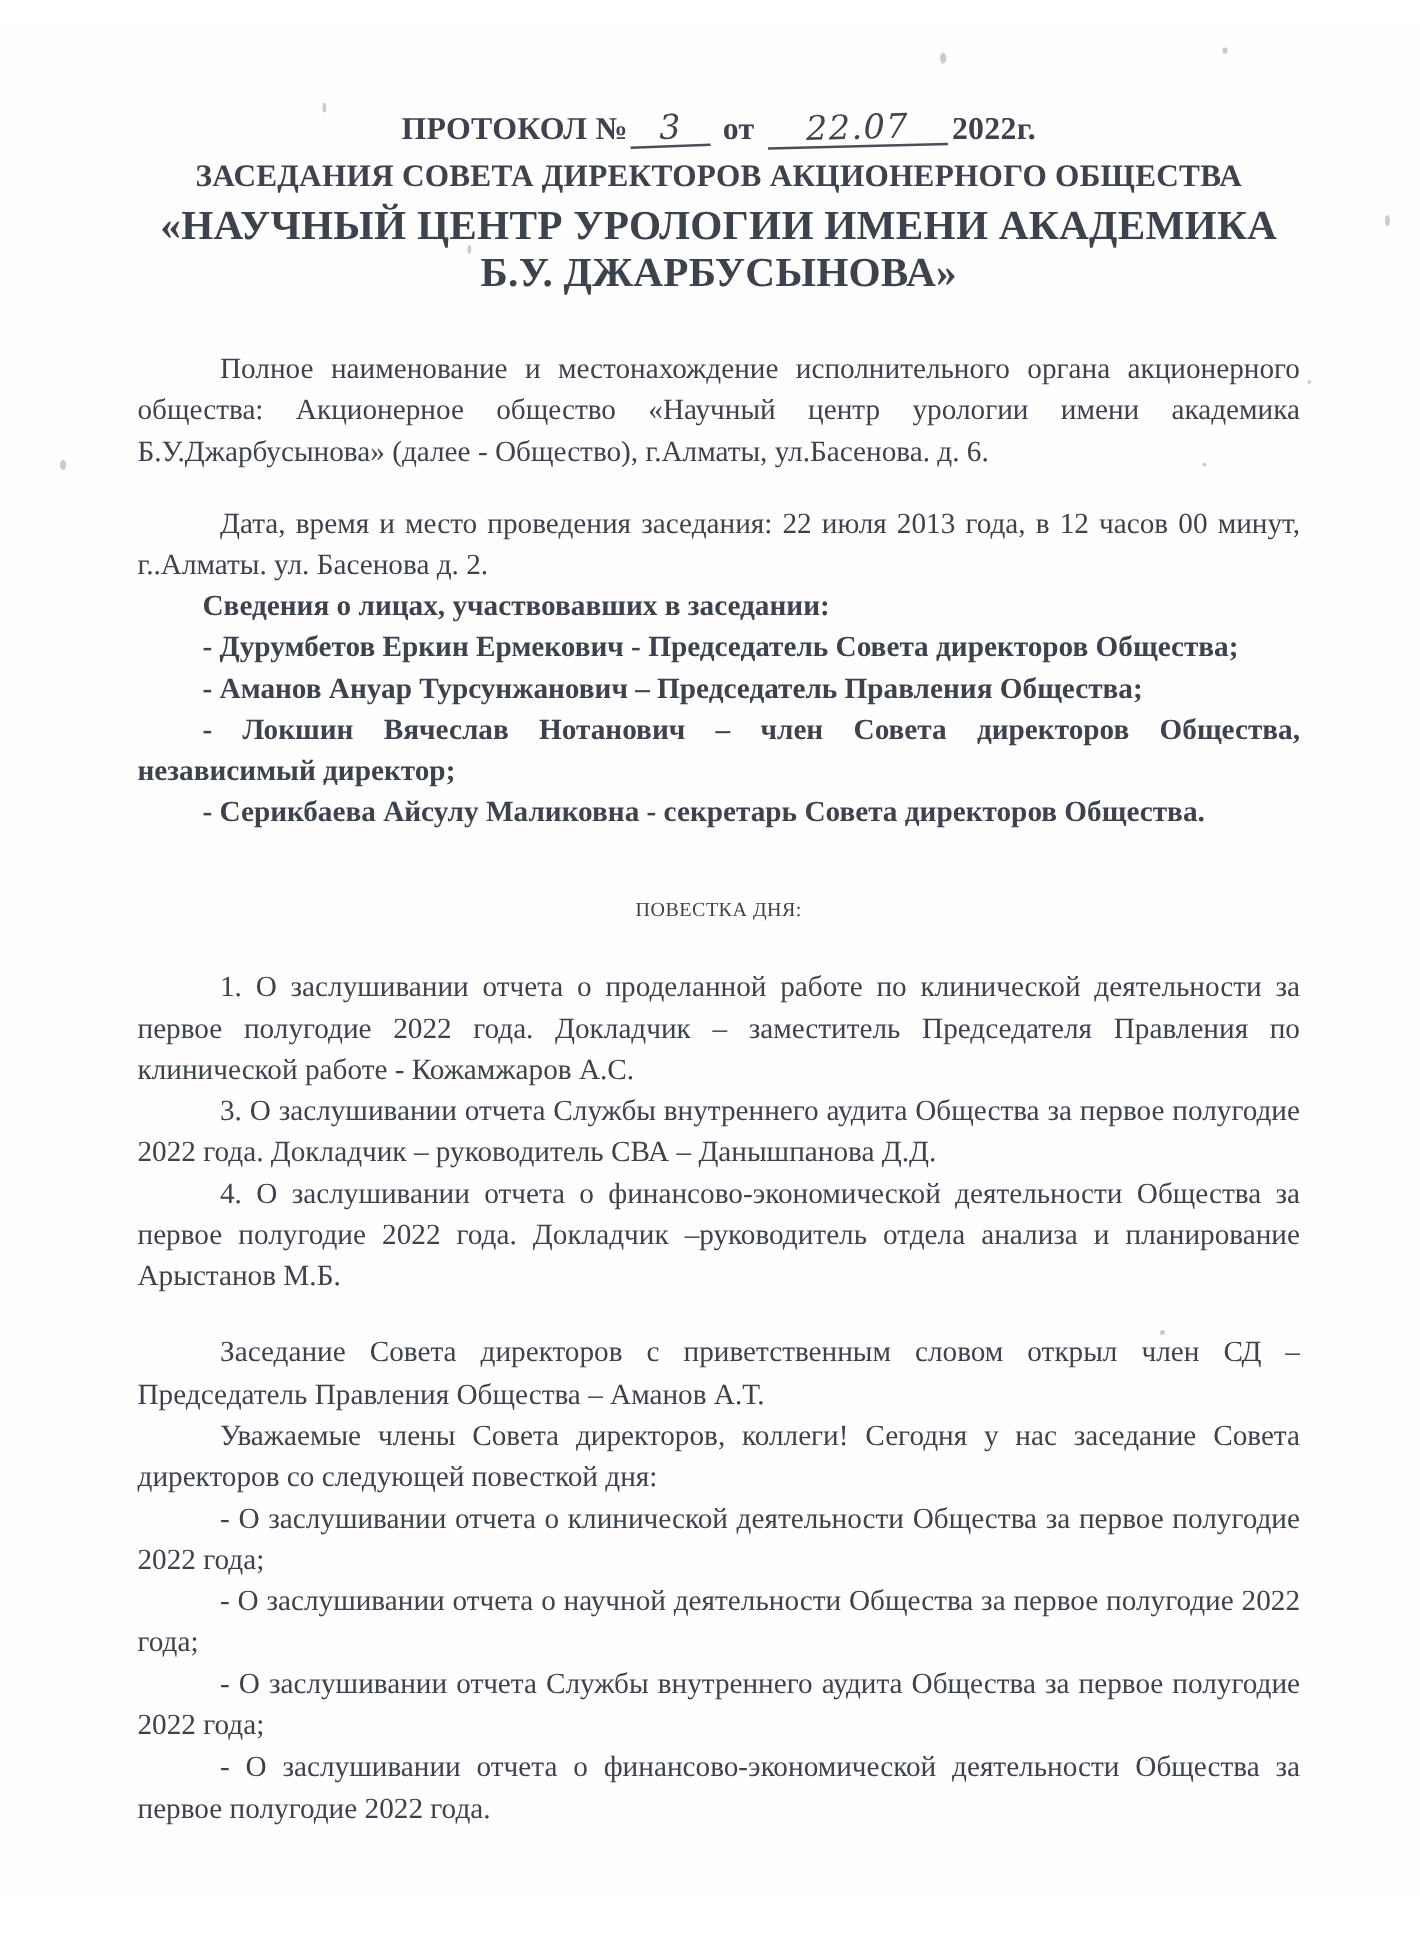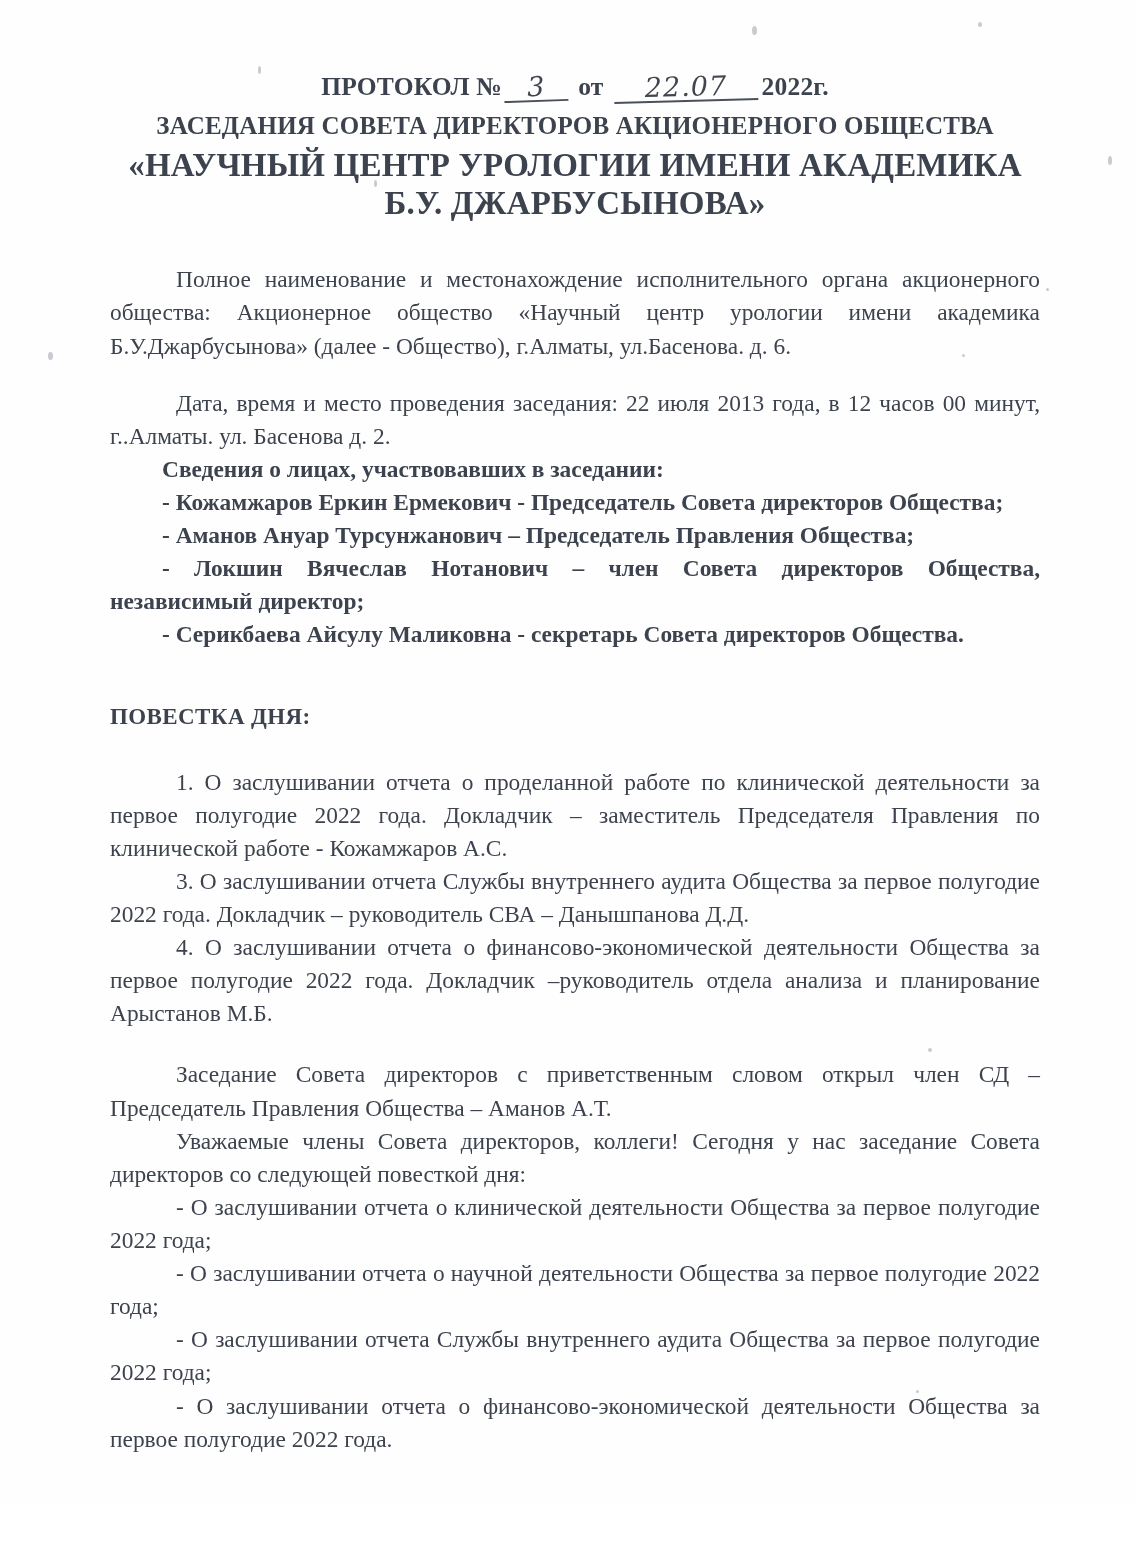--- a/index.html
+++ b/index.html
@@ -5,21 +5,21 @@
 <style>
   html, body {
     margin: 0;
     padding: 0;
     background: #ffffff;
   }
   .page {
     position: relative;
     width: 1136px;
     height: 1503px;
-    margin: 0 auto;
+    margin: 16px auto;
     background: #fefefe;
     overflow: hidden;
     font-family: "Liberation Serif", "DejaVu Serif", serif;
     color: #3d434e;
     box-sizing: border-box;
   }
 
   
   .speck {
     position: absolute;
@@ -94,22 +94,23 @@
   }
   p.indent { text-indent: 66px; }
   p.indent-sm { text-indent: 52px; font-weight: bold; }
   p.nojust { text-align: left; }
 
   .gap-lg  { height: 40px; }
   .gap-md  { height: 24px; }
 
   
   .section-heading {
-    font-weight: bold;
-    font-size: 23px;
+    text-align: center;
+    font-weight: normal;
+    font-size: 16px;
     letter-spacing: .4px;
   }
 </style>
 </head>
 <body>
 
 <div class="page">
 
   <div class="speck" style="left:752px;top:26px;width:5px;height:9px;"></div>
   <div class="speck" style="left:978px;top:22px;width:4px;height:5px;"></div>
@@ -141,21 +142,21 @@
     <div class="gap-lg"></div>
 
     <p class="para indent">Полное наименование и местонахождение исполнительного органа акционерного общества: Акционерное общество «Научный центр урологии имени академика Б.У.Джарбусынова» (далее - Общество),  г.Алматы, ул.Басенова. д. 6.</p>
 
     <div class="gap-md"></div>
 
     <p class="para indent">Дата, время и место проведения заседания: 22 июля 2013 года, в 12 часов 00 минут, г..Алматы. ул. Басенова д. 2.</p>
 
     <p class="para indent-sm nojust">Сведения о лицах, участвовавших в заседании:</p>
 
-    <p class="para indent-sm">- Кожамжаров Еркин Ермекович - Председатель Совета директоров Общества;</p>
+    <p class="para indent-sm">- Дурумбетов Еркин Ермекович - Председатель Совета директоров Общества;</p>
     <p class="para indent-sm nojust">- Аманов Ануар Турсунжанович – Председатель Правления Общества;</p>
     <p class="para indent-sm">- Локшин Вячеслав Нотанович – член Совета директоров Общества, независимый директор;</p>
     <p class="para indent-sm nojust">- Серикбаева Айсулу Маликовна - секретарь Совета директоров Общества.</p>
 
     <div class="gap-lg" style="height:52px;"></div>
 
     <div class="section-heading">ПОВЕСТКА ДНЯ:</div>
 
     <div class="gap-lg" style="height:36px;"></div>
 

